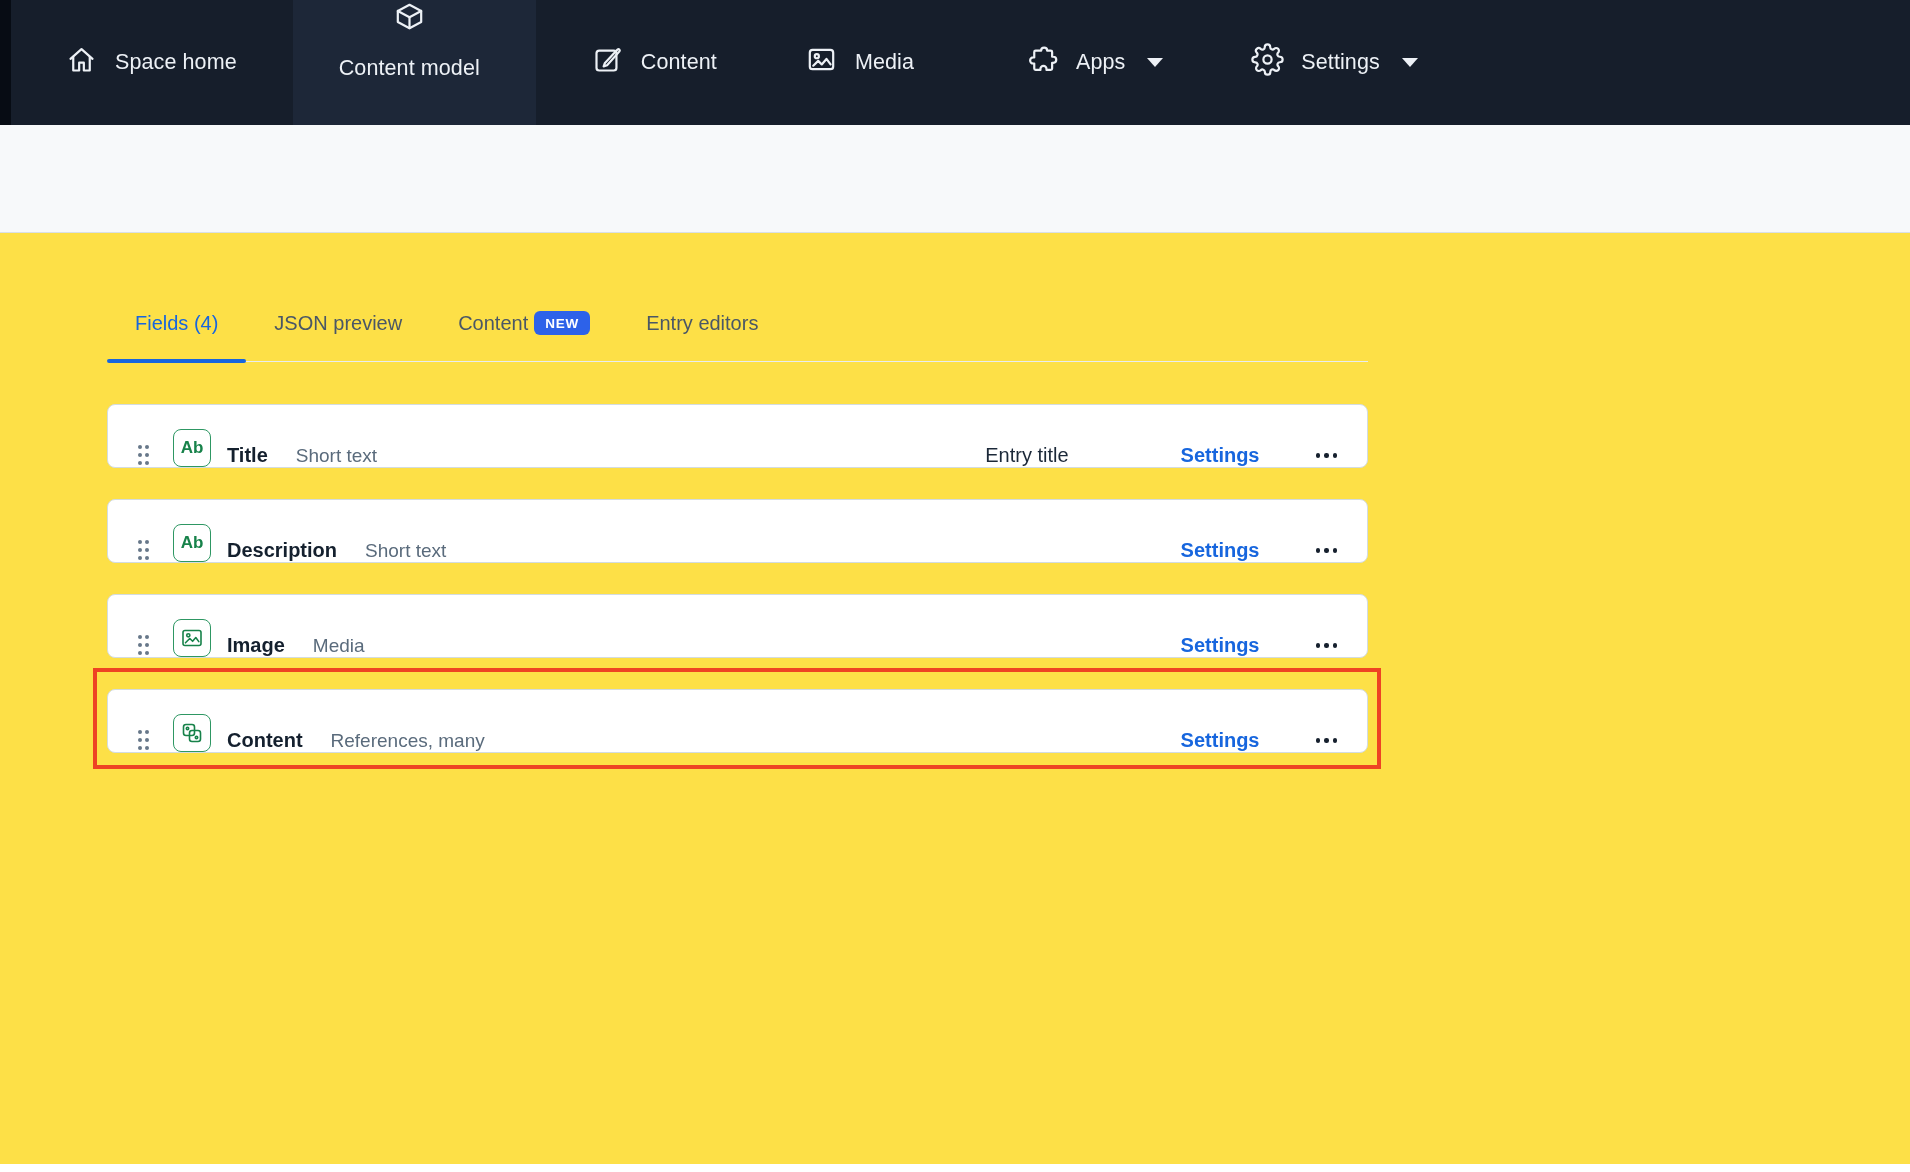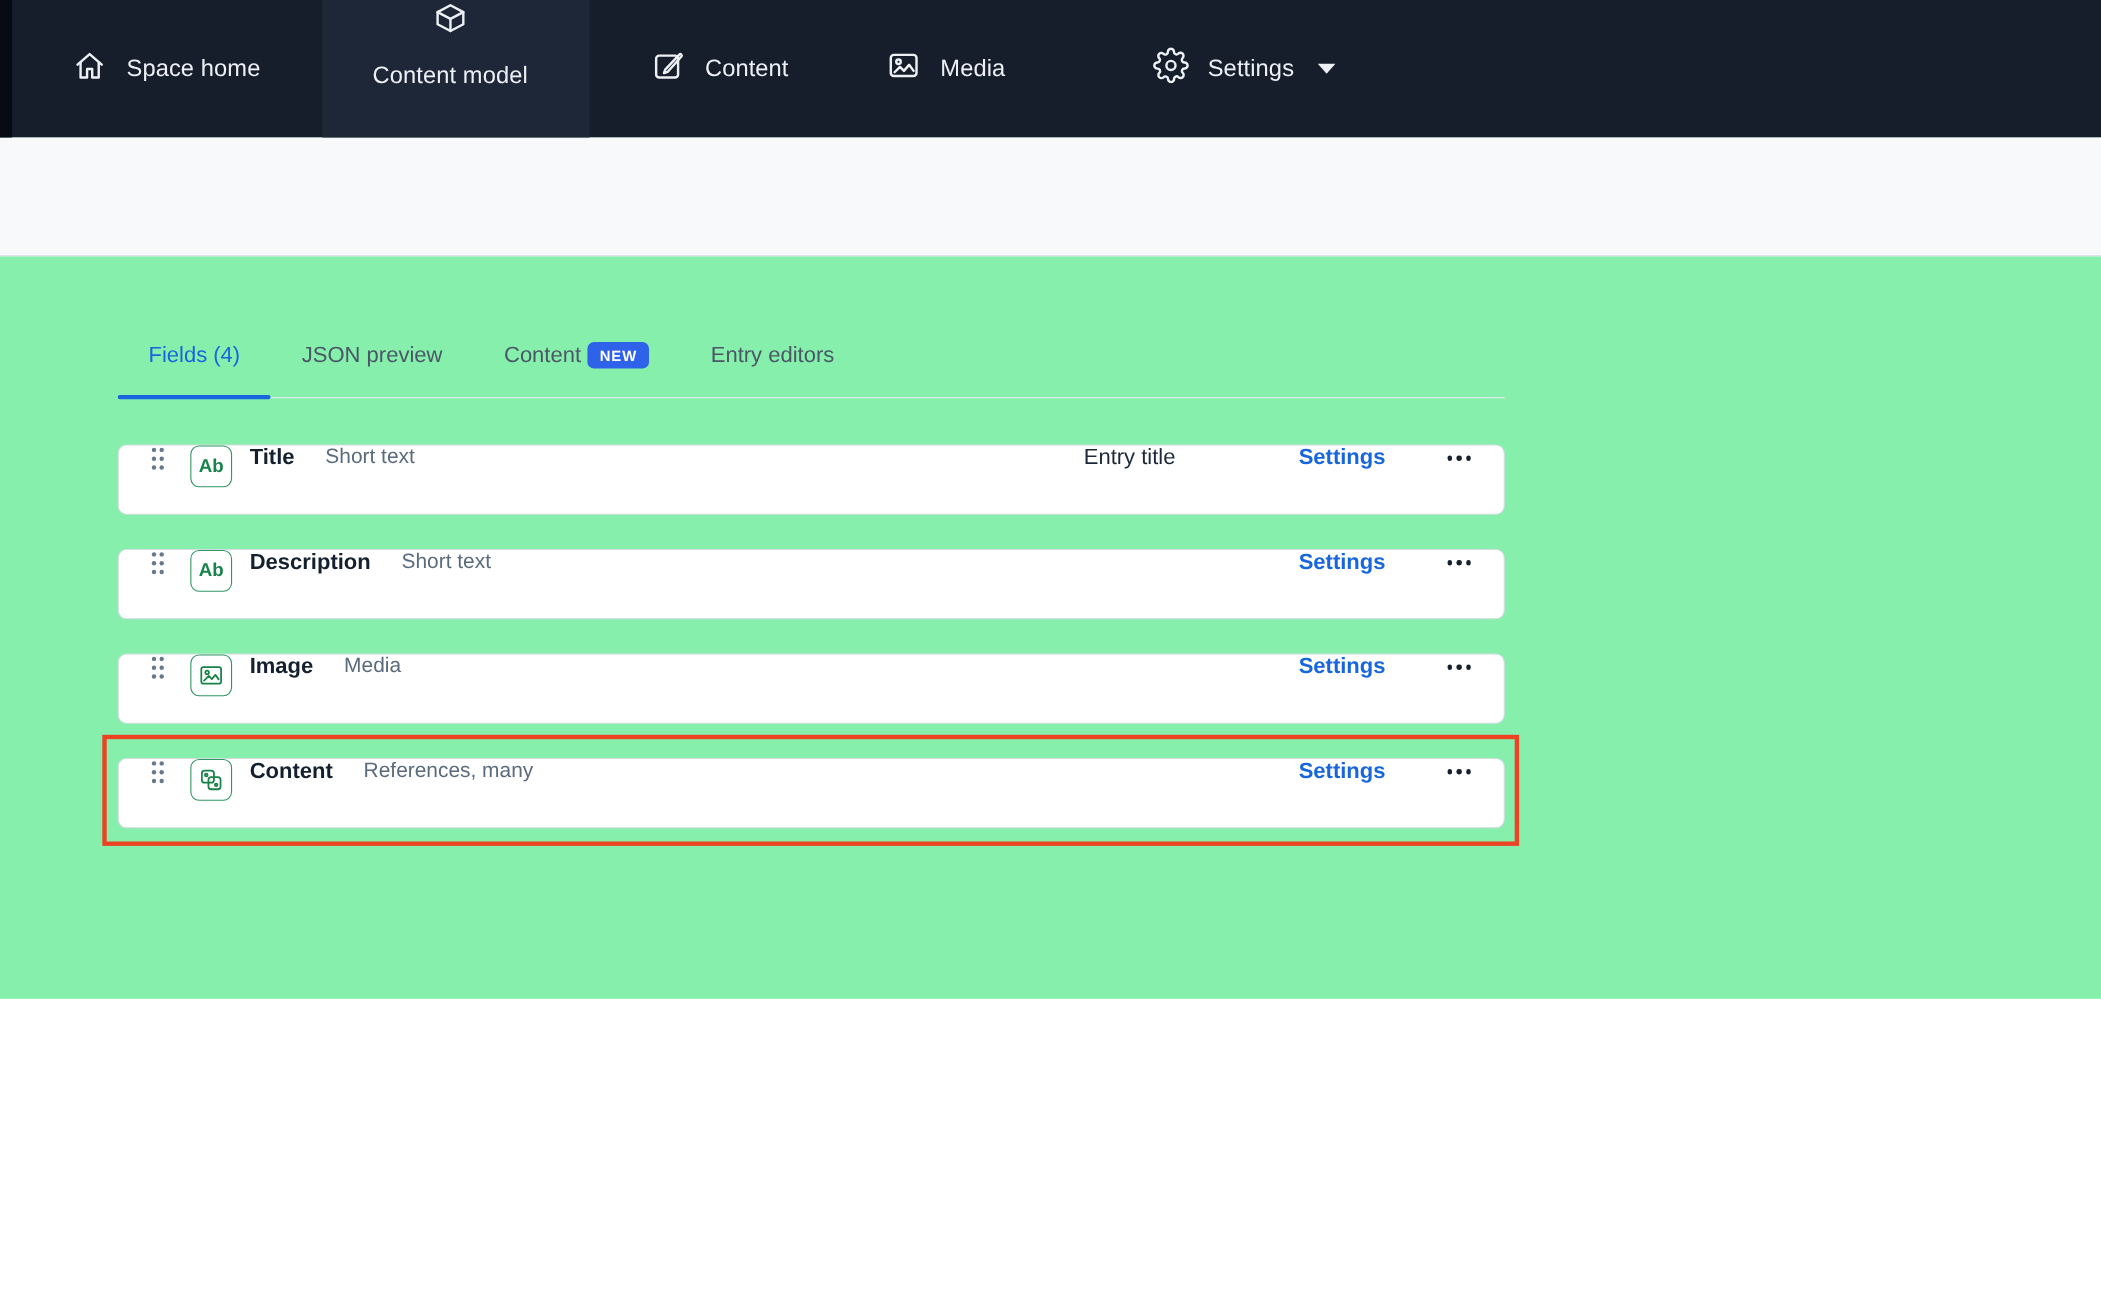--- a/index.html
+++ b/index.html
@@ -2,21 +2,21 @@
 <html><head>
 <meta charset="utf-8">
 <style>
   * { box-sizing: border-box; }
   html,body { margin:0; padding:0; }
   body {
     font-family: "Liberation Sans", "DejaVu Sans", sans-serif;
     background: #ffffff;
     width: 1910px;
   }
-  .screen { width:1910px; height:908px; overflow:hidden; background:#86efac; position:relative; }
+  .screen { width:1910px; height:1164px; overflow:hidden; background:#fde047; position:relative; }
 
   
   .nav {
     height:125px; background:#161E2B;
     display:flex; align-items:stretch;
     color:#EDF1F6;
   }
   .nav-edge { width:11px; background:#070C14; flex:0 0 auto; }
   .nav-item {
     display:flex; align-items:center; gap:17px;
@@ -51,21 +51,21 @@
     height:4px; background:#1766DE; border-radius:2px;
   }
   .badge-new {
     display:inline-block; margin-left:6px;
     background:#2D62E9; color:#fff; font-size:13.5px; font-weight:bold;
     letter-spacing:.8px; padding:5px 11px 4px; border-radius:6px;
   }
 
   .rows { margin-top:42px; }
   .field-row {
-    display:flex; align-items:flex-start;
+    display:flex; align-items:flex-end;
     height:64px; background:#fff;
     border:1px solid #D3DCE0; border-radius:8px;
     padding:0 28px; margin-bottom:31px;
   }
   .drag { display:flex; align-items:center; margin-right:22px; cursor:grab; }
   .drag svg { display:block; }
   .ficon {
     width:38px; height:38px; flex:0 0 auto;
     border:1.6px solid #2E9763; border-radius:8px;
     display:flex; align-items:center; justify-content:center;
@@ -138,20 +138,29 @@
             <rect x="3.5" y="5" width="17" height="14" rx="2"></rect>
             <circle cx="8.6" cy="9.6" r="1.5"></circle>
             <path d="M6 16.5 L9.6 13 L12.2 15.6 L15.6 11.6 L18.6 15.6"></path>
           </svg>
       </span>
       <span>Media</span>
     </div>
 
     <div class="nav-gap-l"></div>
 
+    <div class="nav-item">
+      <span>
+        <svg viewBox="0 0 24 24">
+            <path d="M9.6 5.6 H11 A2.2 2.2 0 0 1 15.4 5.6 H18 A1 1 0 0 1 19 6.6 V10 H19.8 A2.2 2.2 0 0 1 19.8 14.4 H19 V18.6 A1 1 0 0 1 18 19.6 H14.9 V18.8 A2.2 2.2 0 0 0 10.5 18.8 V19.6 H7 A1 1 0 0 1 6 18.6 V14.9 H5.2 A2.2 2.2 0 0 1 5.2 10.5 H6 V6.6 A1 1 0 0 1 7 5.6 Z"></path>
+          </svg>
+      </span>
+      <span>Apps</span>
+      <span class="chevron-down"></span>
+    </div>
 
     <div class="nav-gap-m"></div>
 
     <div class="nav-item">
       <span>
         <svg viewBox="0 0 24 24">
             <circle cx="12" cy="12" r="3"></circle>
             <path d="M19.4 15a1.65 1.65 0 0 0 .33 1.82l.06.06a2 2 0 1 1-2.83 2.83l-.06-.06a1.65 1.65 0 0 0-1.82-.33 1.65 1.65 0 0 0-1 1.51V21a2 2 0 1 1-4 0v-.09A1.65 1.65 0 0 0 9 19.4a1.65 1.65 0 0 0-1.82.33l-.06.06a2 2 0 1 1-2.83-2.83l.06-.06a1.65 1.65 0 0 0 .33-1.82 1.65 1.65 0 0 0-1.51-1H3a2 2 0 1 1 0-4h.09A1.65 1.65 0 0 0 4.6 9a1.65 1.65 0 0 0-.33-1.82l-.06-.06a2 2 0 1 1 2.83-2.83l.06.06a1.65 1.65 0 0 0 1.82.33H9a1.65 1.65 0 0 0 1-1.51V3a2 2 0 1 1 4 0v.09a1.65 1.65 0 0 0 1 1.51 1.65 1.65 0 0 0 1.82-.33l.06-.06a2 2 0 1 1 2.83 2.83l-.06.06a1.65 1.65 0 0 0-.33 1.82V9a1.65 1.65 0 0 0 1.51 1H21a2 2 0 1 1 0 4h-.09a1.65 1.65 0 0 0-1.51 1z"></path>
           </svg>
       </span>

